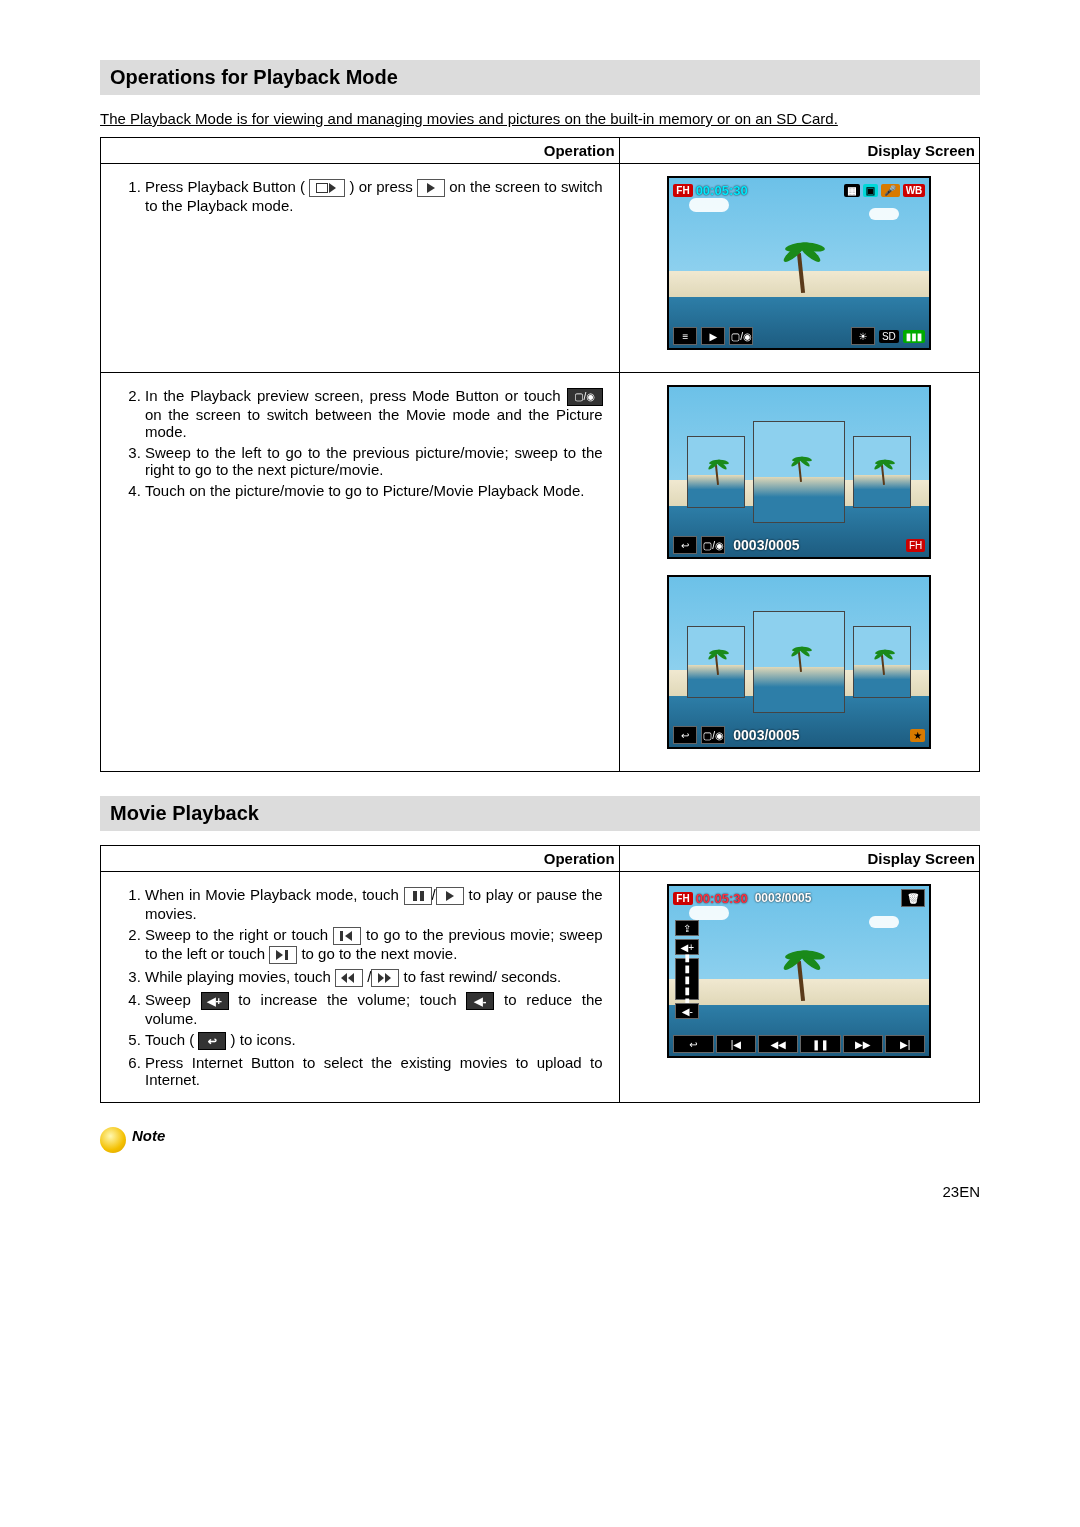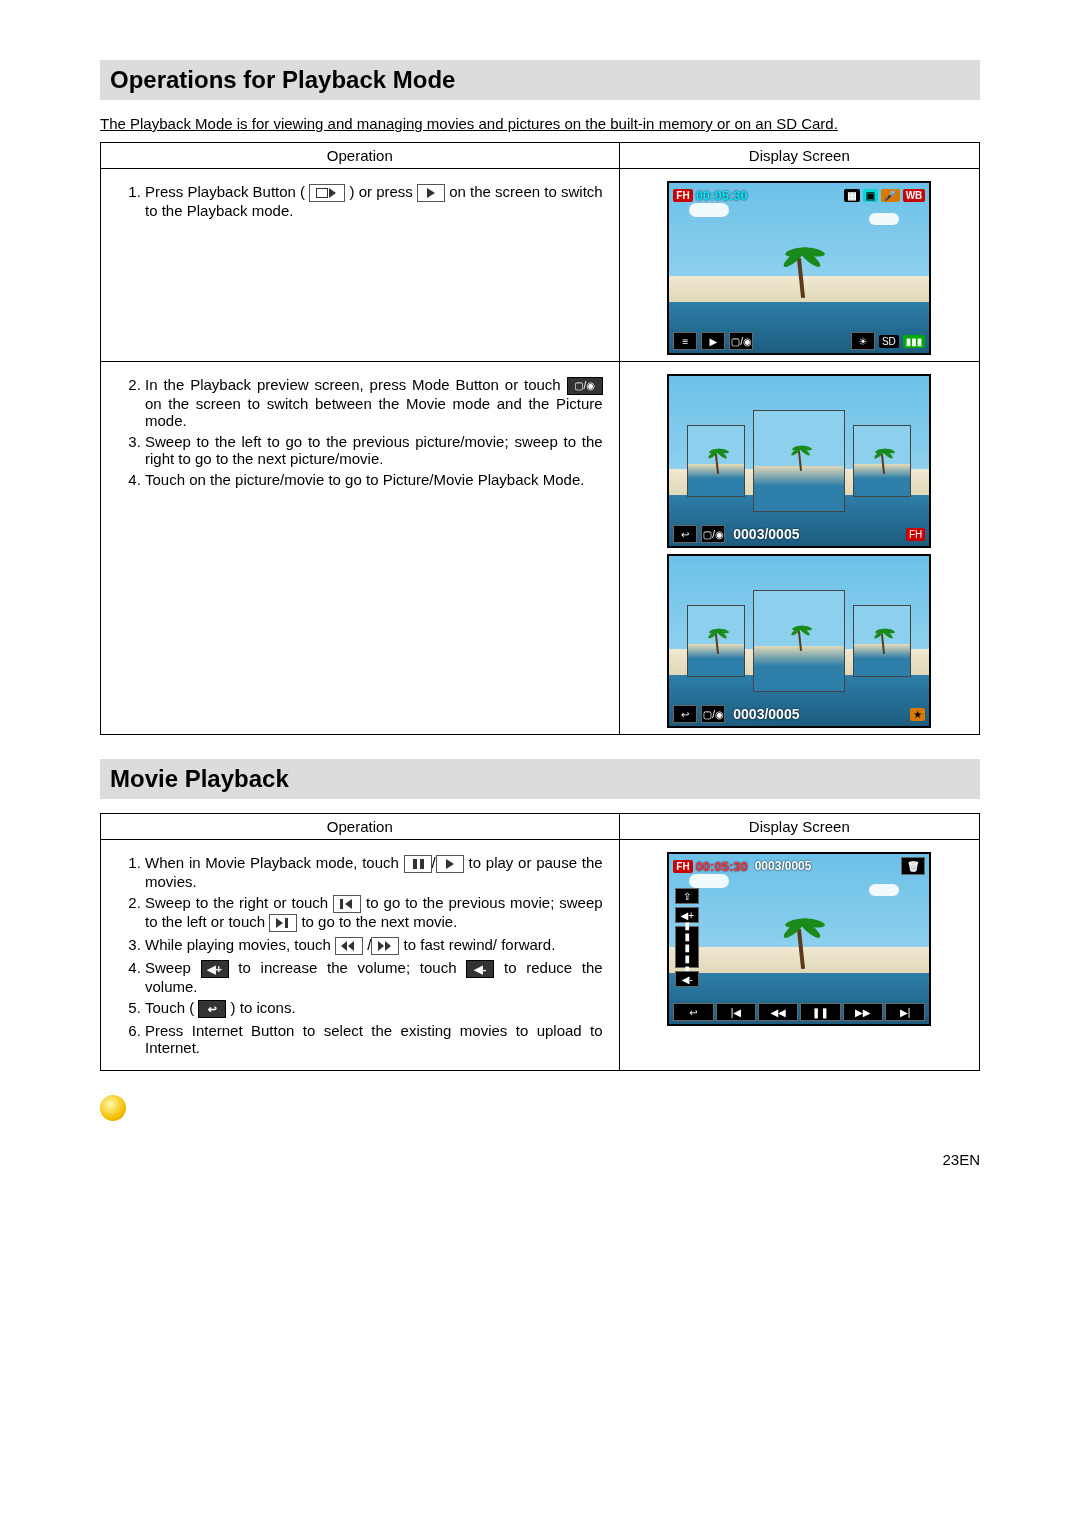--- a/index.html
+++ b/index.html
@@ -9,40 +9,40 @@
     background: #fff;
     margin: 0;
     padding: 60px 100px 40px 100px;
     width: 1080px;
     box-sizing: border-box;
   }
   .section-header {
     background: #dcdcdc;
     padding: 6px 10px;
     font-weight: bold;
-    font-size: 24px;
+    font-size: 20px;
     margin-bottom: 14px;
   }
   .intro {
     text-align: justify;
     margin-bottom: 10px;
     text-decoration: underline;
   }
   table.op {
     border-collapse: collapse;
     width: 100%;
     margin-bottom: 24px;
   }
   table.op th, table.op td {
     border: 1px solid #000;
     vertical-align: top;
   }
   table.op th {
-    text-align: center;
-    font-weight: normal;
+    text-align: right;
+    font-weight: bold;
     padding: 4px;
     font-size: 15px;
   }
   table.op td {
     padding: 6px 8px;
   }
   .op-col { width: 59%; }
   .ds-col { width: 41%; }
   ol.steps {
     margin: 8px;
@@ -122,21 +122,21 @@
   }
   .icon-playback-btn::after {
     content:""; position:absolute; left:19px; top:3px; border-left:7px solid #333; border-top:5px solid transparent; border-bottom:5px solid transparent;
   }
 
   
   .screen {
     width: 260px;
     height: 170px;
     border: 2px solid #000;
-    margin: 6px auto 0 auto;
+    margin: 6px auto 16px auto;
     position: relative;
     background: linear-gradient(to bottom, #6cc1e8 0%, #8dd0ee 55%, #f0e8d0 55%, #e0d8b8 70%, #2d7ea8 70%, #1d5c80 100%);
     overflow: hidden;
   }
   .palm {
     position: absolute;
     left: 50%;
     top: 44%;
     transform: translateX(-50%);
   }
@@ -387,21 +387,21 @@
           <span>Sweep to the right or touch</span>
           <span class="inline-icon icon-prev"></span>
           <span>to go to the previous movie; sweep to the left or touch</span>
           <span class="inline-icon icon-next"></span>
           <span>to go to the next movie.</span>
         </li>
         <li>
           <span>While playing movies, touch</span>
           <span class="inline-icon icon-rw"></span>
           <span>/</span><span class="inline-icon icon-ff"></span>
-          <span>to fast rewind/ forward.</span>
+          <span>to fast rewind/ seconds.</span>
         </li>
         <li>
           <span>Sweep</span>
           <span class="inline-icon icon-volup">◀+</span>
           <span>to increase the volume; touch</span>
           <span class="inline-icon icon-voldown">◀-</span>
           <span>to reduce the volume.</span>
         </li>
         <li>
           <span>Touch (</span>
@@ -445,20 +445,21 @@
         </div>
       </div>
     </td>
   </tr>
 </tbody>
   </table>
 
 <div class="note-row">
   <div class="note-icon"></div>
   <div class="note-body">
+    <div class="note-title">Note</div>
   </div>
 </div>
 
 <div class="footer">
   <span></span>
   <span>23</span>
   <span class="page-en">EN</span>
 </div>
 
 </body></html>

